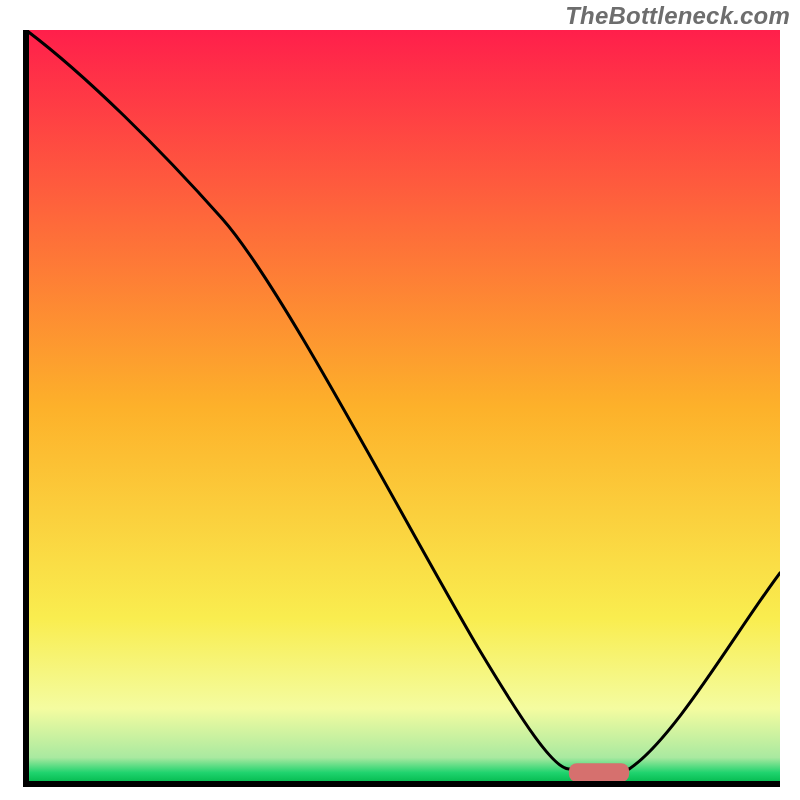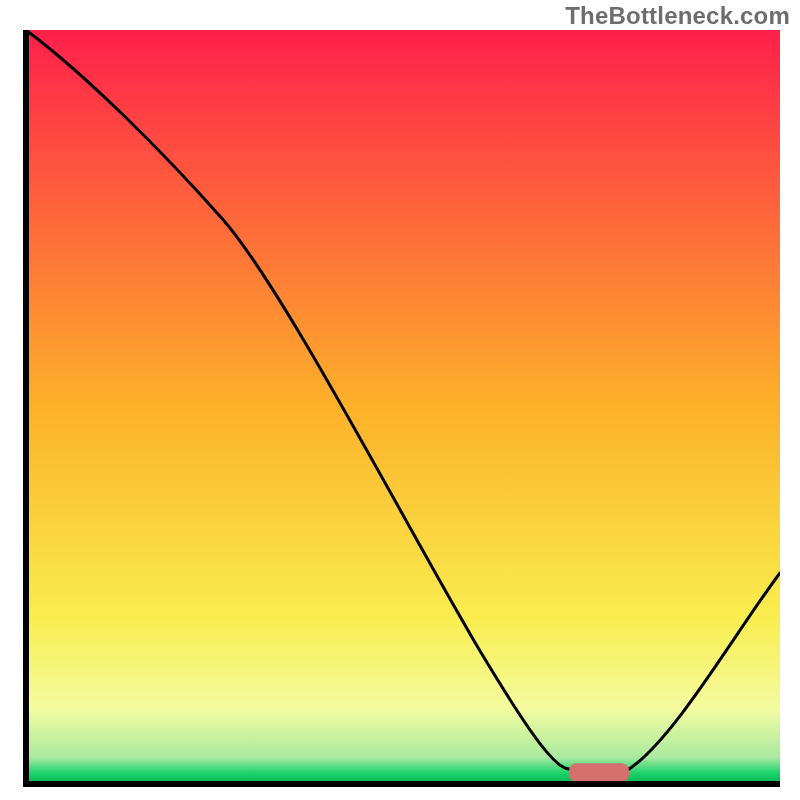--- a/index.html
+++ b/index.html
@@ -17,20 +17,21 @@
     height: 800px;
   }
   .watermark {
     position: absolute;
     top: 2px;
     right: 10px;
     font-size: 24px;
     font-weight: 600;
     color: #6d6d6d;
     letter-spacing: 0.2px;
+    font-style: italic;
   }
   .frame {
     position: absolute;
     left: 20px;
     top: 30px;
     width: 760px;
     height: 760px;
     background: #ffffff;
     box-sizing: border-box;
   }

